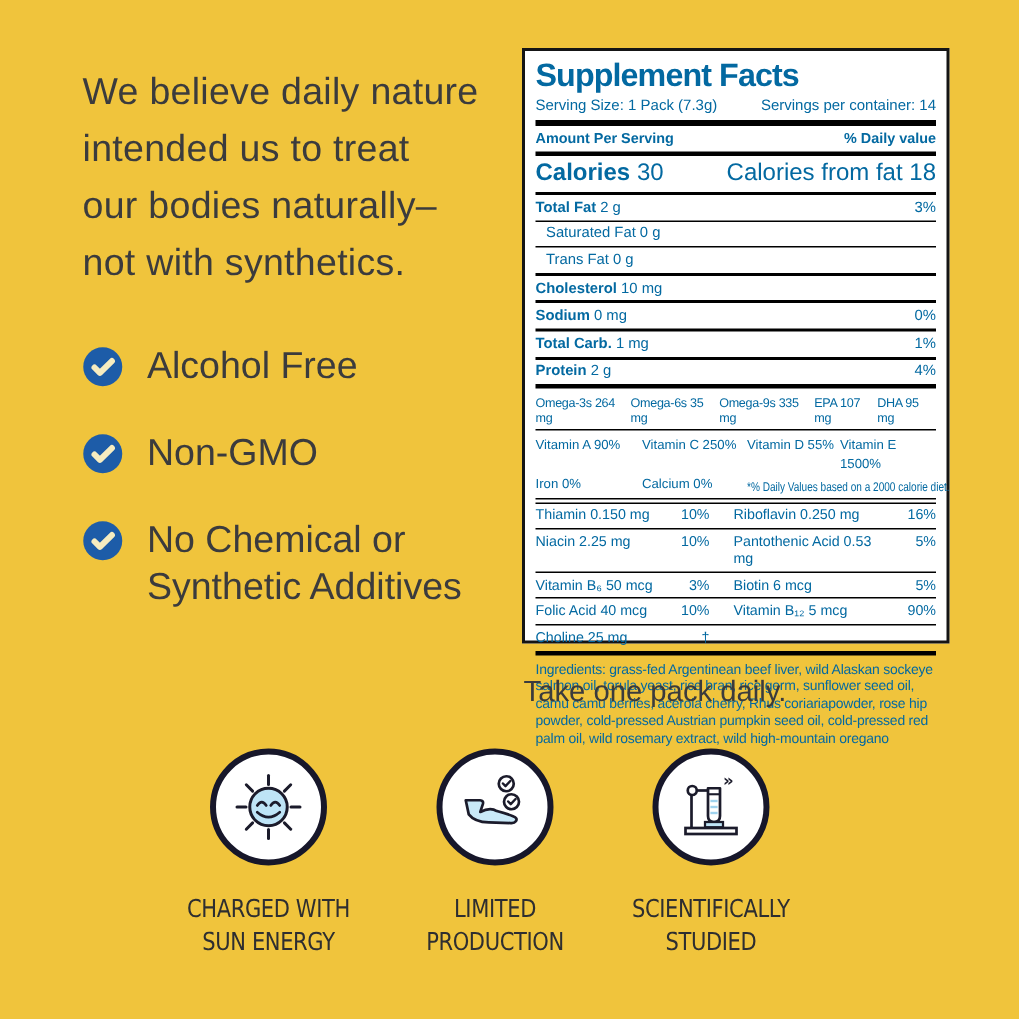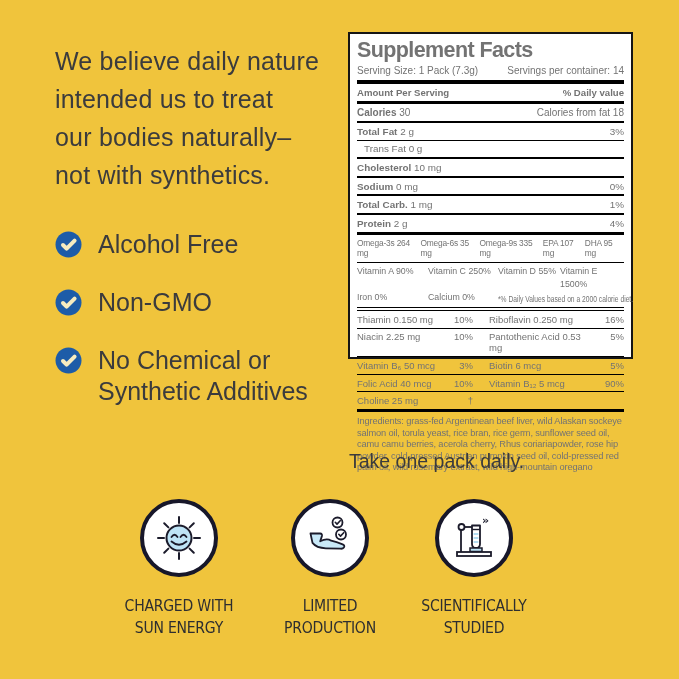--- a/index.html
+++ b/index.html
@@ -9,30 +9,30 @@
   }
   
   .intro{position:absolute;left:55px;top:42px;font-size:25px;line-height:38px;
          color:#3B3B3D;letter-spacing:.2px;}
   
   .checklist{position:absolute;left:55px;top:229px;display:flex;flex-direction:column;gap:27px;}
   .check-item{display:flex;align-items:flex-start;gap:16px;font-size:25px;line-height:31px;color:#3B3B3D;}
   .check-item svg{display:block;margin-top:2px;flex:0 0 auto;}
   .check-label{max-width:238px;}
   
-  .panel{position:absolute;left:348px;top:32px;width:285px;height:327px;box-sizing:border-box;
-         background:#FFFFFF;border:2px solid #151515;padding:4px 7px;color:#737373;
+  .panel{position:absolute;left:348px;top:32px;width:285px;height:397px;box-sizing:border-box;
+         background:#FFFFFF;border:2px solid #151515;padding:4px 7px;color:#0369a1;
          font-family:"Liberation Sans","DejaVu Sans",sans-serif;}
   .sf-title{font-size:21.5px;font-weight:bold;letter-spacing:-.6px;line-height:25px;}
   .sf-row{display:flex;justify-content:space-between;align-items:baseline;}
   .serving{font-size:10px;padding:2px 0 4px;}
   .bar{background:#000;}
   .b4{height:4px}.b3{height:3px}.b2{height:2px}
   .hdr{font-size:9.6px;font-weight:bold;padding:3px 0;}
-  .cal{font-size:10px;padding:3px 0;}
+  .cal{font-size:16px;padding:3px 0;}
   .mrow{font-size:9.9px;padding:2.8px 0;border-bottom:1px solid #000;}
   .mrow.md{border-bottom-width:2px;}
   .mrow.nb{border-bottom:none;}
   .indent{padding-left:7px;}
   .bname{font-weight:bold;}
   .omega{display:flex;justify-content:space-between;font-size:8.4px;letter-spacing:-.2px;
          padding:3.5px 0;border-bottom:1px solid #000;}
   .vits{font-size:8.8px;padding:2.5px 0 3px;position:relative;}
   .vrow{display:flex;line-height:13px;}
   .vc1{width:71px}.vc2{width:70px}.vc3{width:62px}.vc4{flex:1}
@@ -107,20 +107,24 @@
   <div class="sf-row cal">
     <span><span class="bname">Calories</span>&nbsp;<span>30</span></span>
     <span>Calories from fat 18</span>
   </div>
   <div class="bar b2"></div>
 
   <div class="sf-row mrow">
     <span><span class="bname">Total Fat</span> <span>2 g</span></span>
     <span>3%</span>
   </div>
+  <div class="sf-row mrow">
+    <span class="indent"><span>Saturated Fat 0 g</span></span>
+    <span></span>
+  </div>
   <div class="sf-row mrow md">
     <span class="indent"><span>Trans Fat 0 g</span></span>
     <span></span>
   </div>
   <div class="sf-row mrow md">
     <span><span class="bname">Cholesterol</span> <span>10 mg</span></span>
     <span></span>
   </div>
   <div class="sf-row mrow md">
     <span><span class="bname">Sodium</span> <span>0 mg</span></span>

